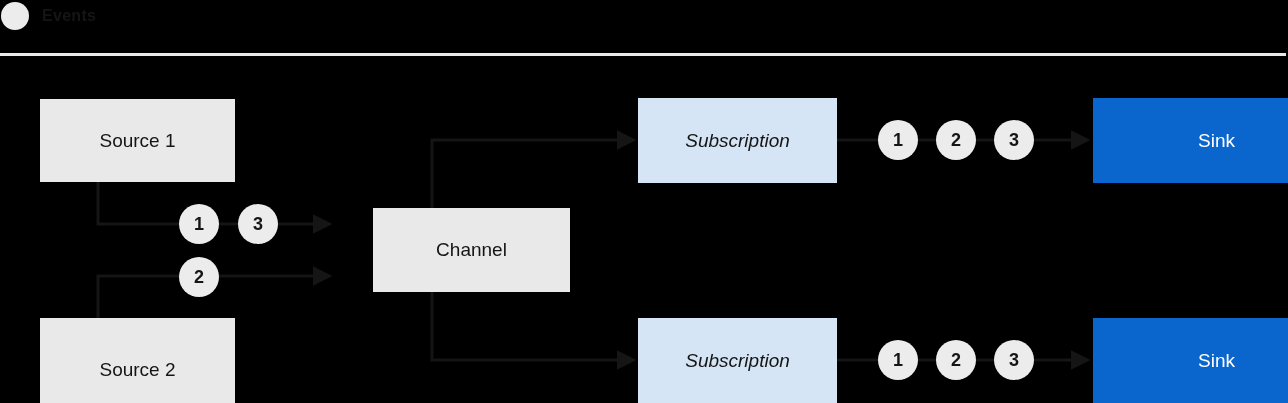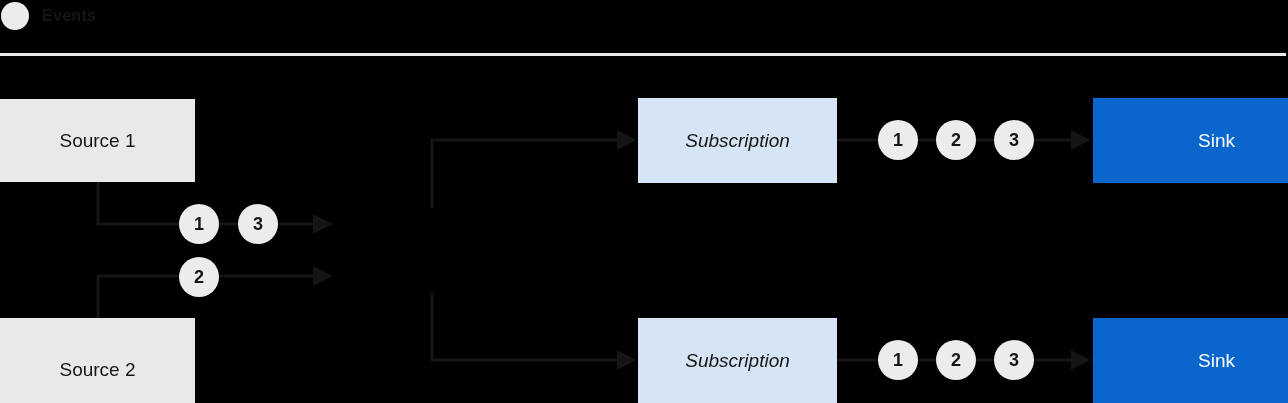--- a/index.html
+++ b/index.html
@@ -36,21 +36,21 @@
   }
   .arrowhead { fill: var(--line-dark, #151515); }
 
   
   .node {
     position: absolute; z-index: 2;
     display: flex; align-items: center; justify-content: center;
     font-size: 19px; font-weight: 500;
     color: var(--text-dark, #151515);
   }
-  .node.gray  { background: var(--node-gray, #e9e9e9); }
+  .node.gray  { background: var(--node-gray, #e9e9e9); margin-left: 40px; }
   .node.lblue { background: var(--node-light-blue, #d6e5f5); font-style: italic; }
   .node.blue  { background: var(--node-blue, #0a66cc); color: var(--text-light, #fff); padding-left: 26px; }
 
   
   .event-badge {
     position: absolute; z-index: 3;
     width: 40px; height: 40px; border-radius: 50%;
     background: var(--circle-gray, #ececec);
     display: flex; align-items: center; justify-content: center;
     font-size: 18px; font-weight: 700;
@@ -77,20 +77,21 @@
     <path class="connector" d="M98 182 L98 224 L314 224" marker-end="url(#arrow)"></path>
     <path class="connector" d="M98 318 L98 276 L314 276" marker-end="url(#arrow)"></path>
     <path class="connector" d="M432 208 L432 140 L618 140" marker-end="url(#arrow)"></path>
     <path class="connector" d="M432 292 L432 360 L618 360" marker-end="url(#arrow)"></path>
     <path class="connector" d="M837 140 L1072 140" marker-end="url(#arrow)"></path>
     <path class="connector" d="M837 360 L1072 360" marker-end="url(#arrow)"></path>
   </svg>
 
   <div class="node gray" style="left:0;top:99px;width:195px;height:83px">Source 1</div>
   <div class="node gray" style="left:0;top:318px;width:195px;height:104px">Source 2</div>
+  <div class="node gray" style="left:333px;top:208px;width:197px;height:84px">Channel</div>
   <div class="node lblue" style="left:638px;top:98px;width:199px;height:85px">Subscription</div>
   <div class="node lblue" style="left:638px;top:318px;width:199px;height:85px">Subscription</div>
   <div class="node blue" style="left:1093px;top:98px;width:195px;height:85px">Sink</div>
   <div class="node blue" style="left:1093px;top:318px;width:195px;height:85px">Sink</div>
 
   <div class="event-badge" style="left:179px;top:204px">1</div>
   <div class="event-badge" style="left:238px;top:204px">3</div>
   <div class="event-badge" style="left:179px;top:257px">2</div>
 
   <div class="event-badge" style="left:878px;top:120px">1</div>

